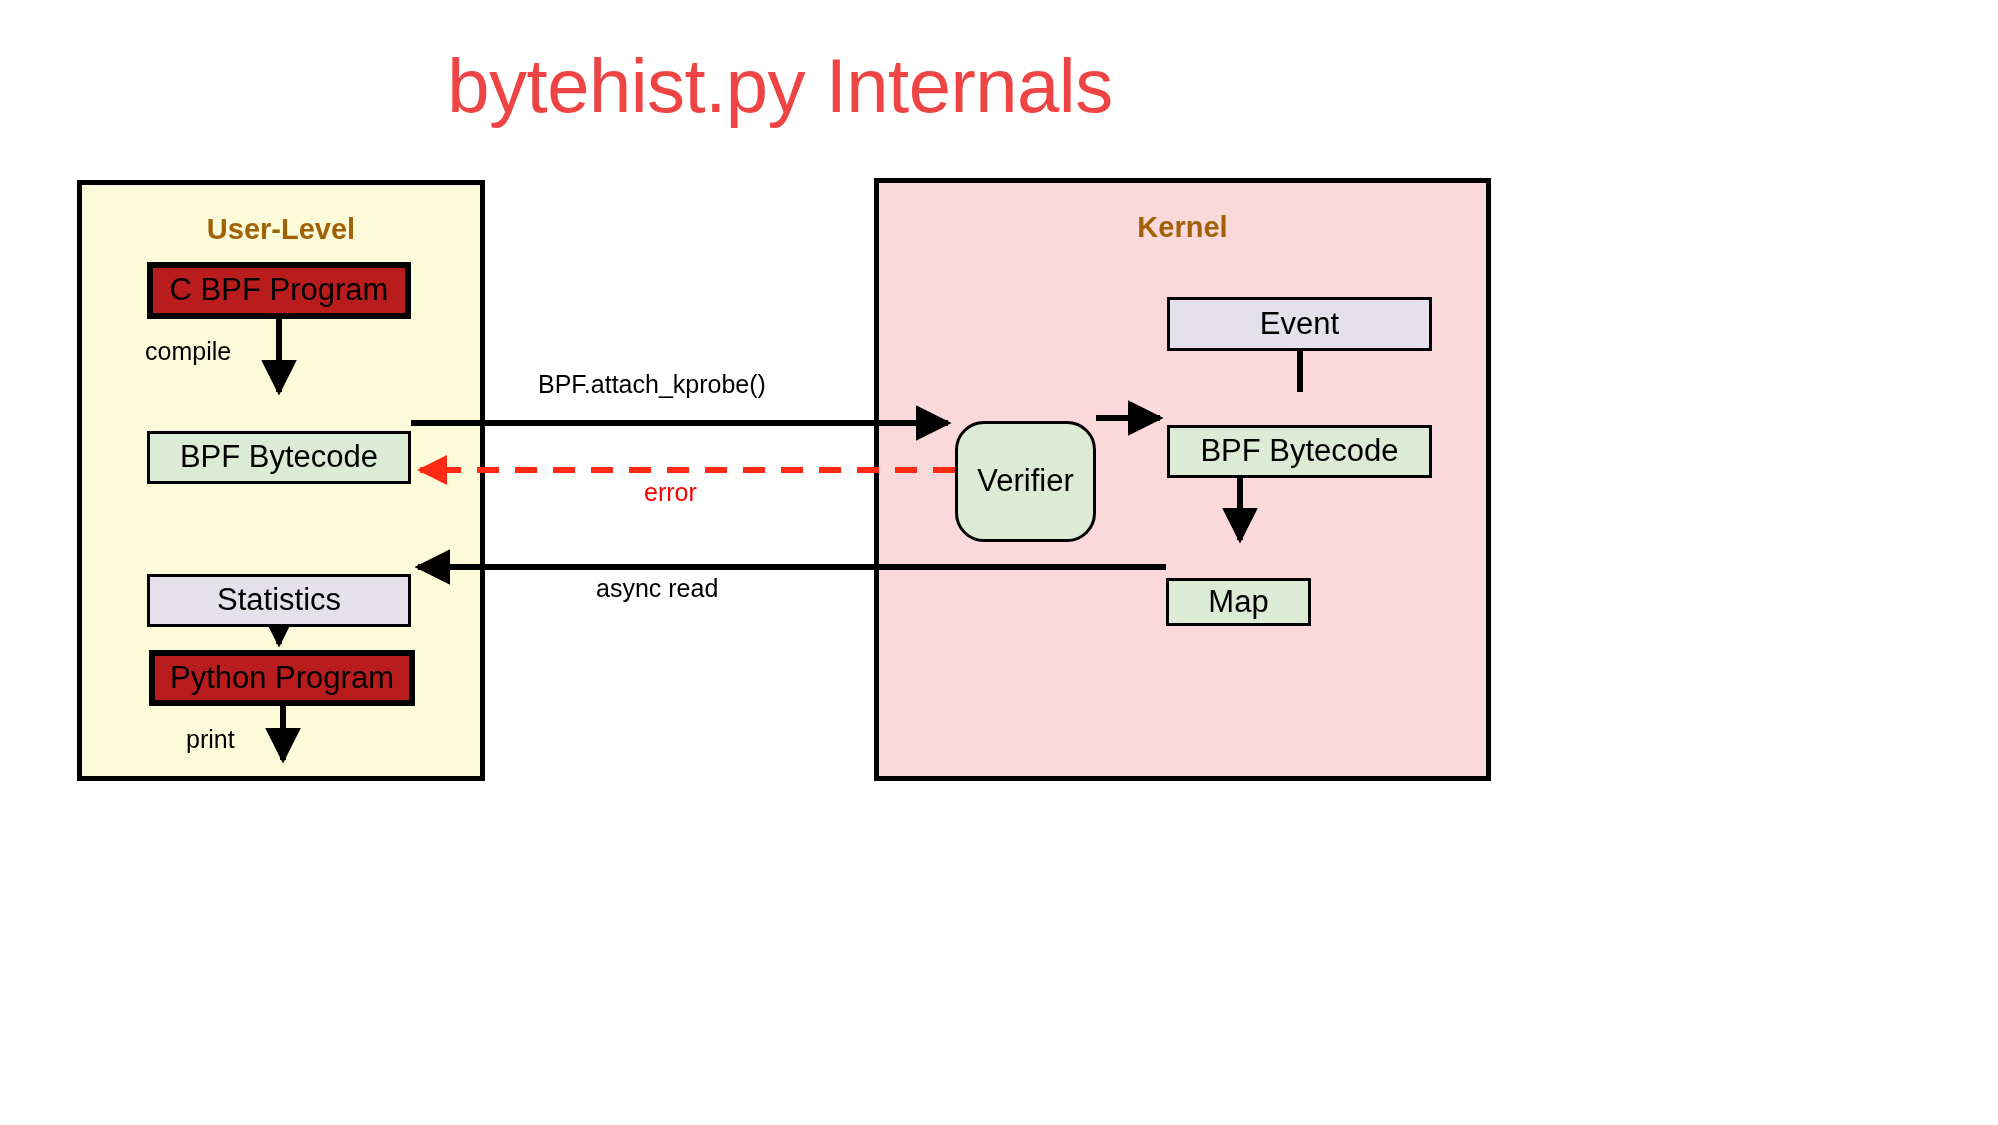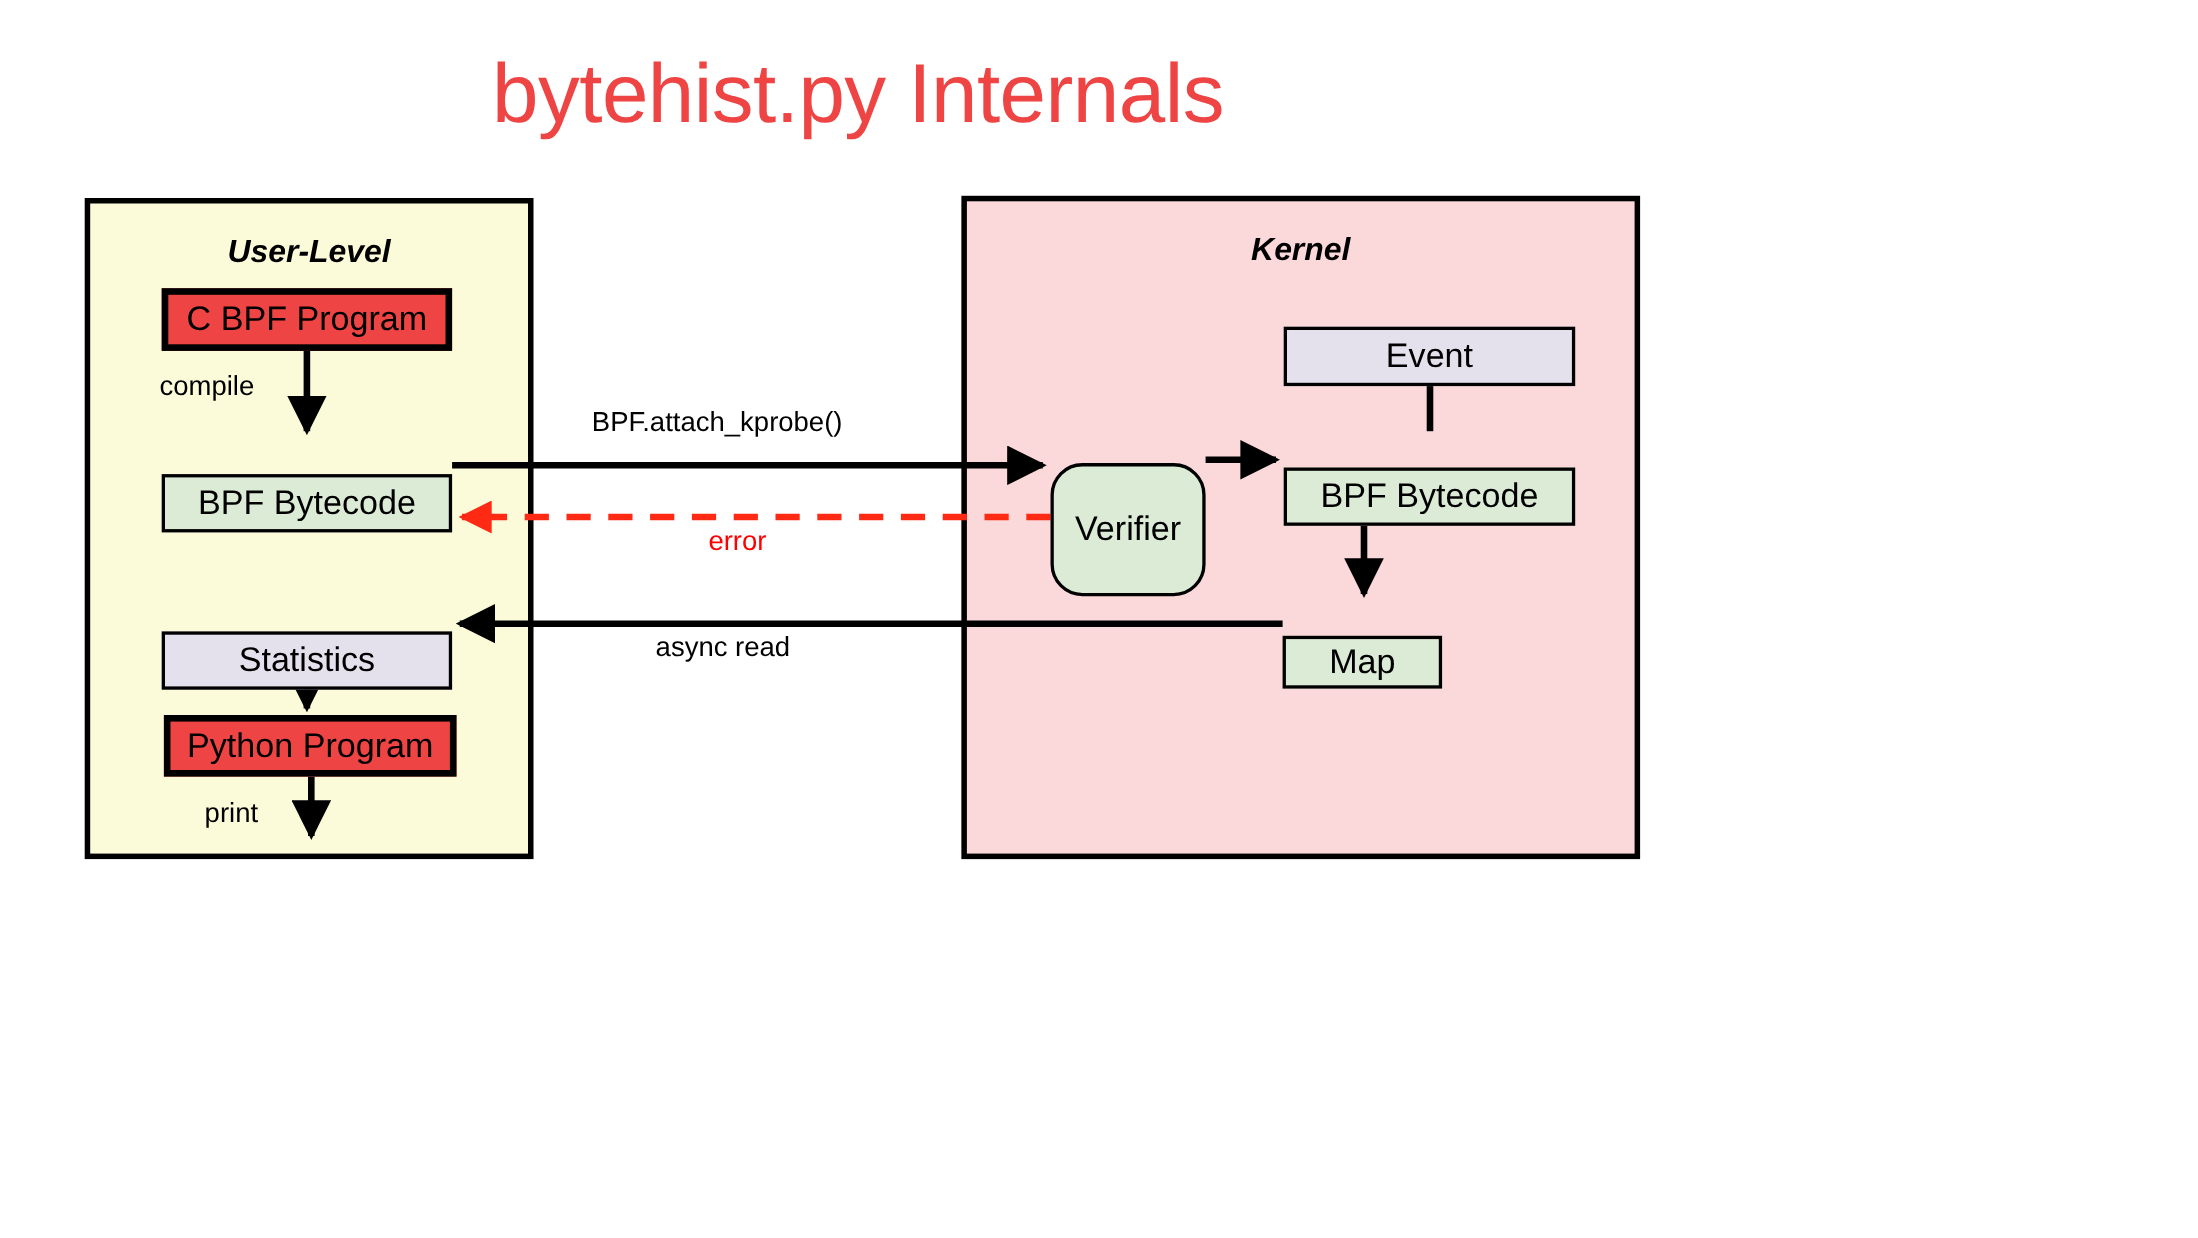--- a/index.html
+++ b/index.html
@@ -46,40 +46,39 @@
     width: 617px;
     height: 603px;
     background: #FBD8D9;
   }
   .panel-title {
     position: absolute;
     width: 100%;
     text-align: center;
     font-size: 29px;
     font-weight: bold;
-    color: #000000;
+    color: #a16207;
     top: 28px;
     left: 0;
-    font-style: italic;
   }
   .node {
     position: absolute;
     box-sizing: border-box;
     display: flex;
     align-items: center;
     justify-content: center;
     color: #000000;
     font-size: 31px;
     font-weight: 400;
     line-height: 1.05;
     text-align: center;
   }
   .node.thick  { border: 6px solid #000000; }
   .node.thin   { border: 3px solid #000000; margin-top: 33px; }
-  .fill-blue   { background: #ef4444; }
+  .fill-blue   { background: #b91c1c; }
   .fill-green  { background: #DCEBD5; }
   .fill-purple { background: #E4E1ED; }
 
   
   #node-c-bpf-program   { left: 147px; top: 262px; width: 264px; height: 57px; }
   #node-bpf-bytecode-user { left: 147px; top: 398px; width: 264px; height: 53px; }
   #node-statistics      { left: 147px; top: 541px; width: 264px; height: 53px; }
   #node-python-program  { left: 149px; top: 650px; width: 266px; height: 56px; }
   #node-event           { left: 1167px; top: 264px; width: 265px; height: 54px; }
   #node-verifier        { left: 955px; top: 388px; width: 141px; height: 121px; border-radius: 29px; }

